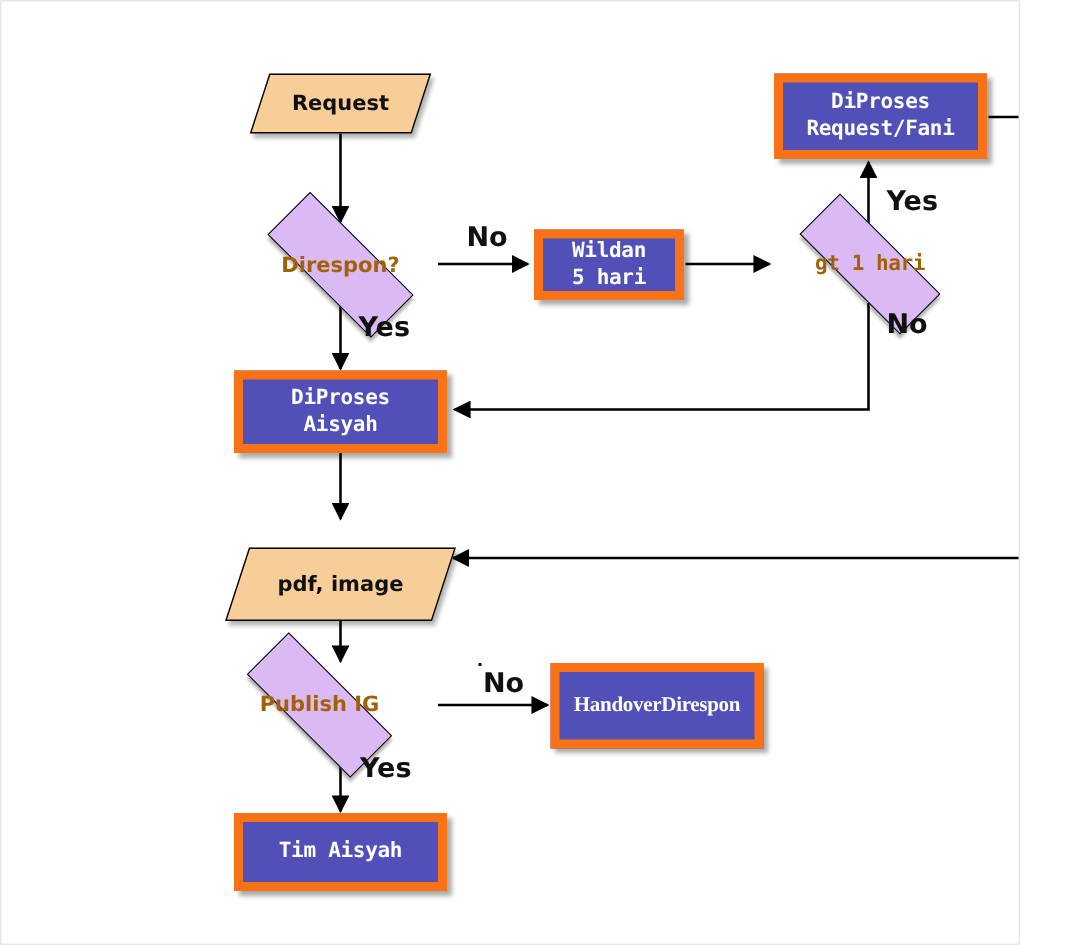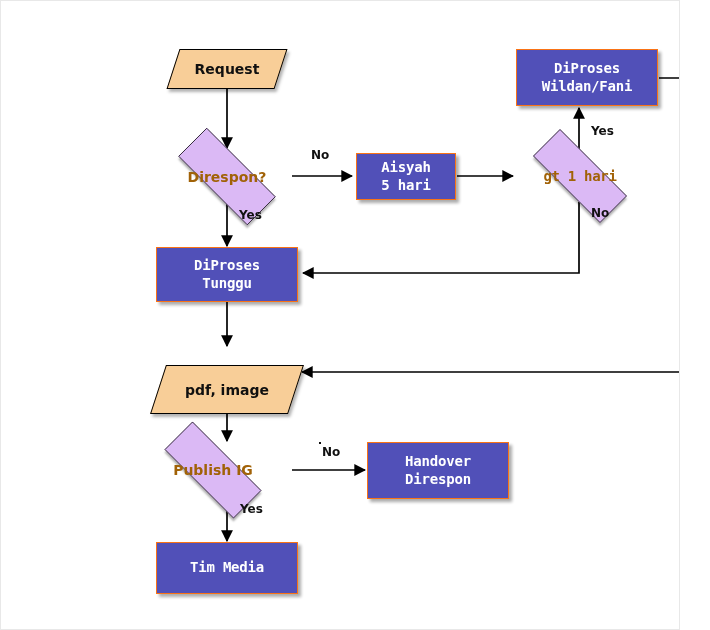--- a/index.html
+++ b/index.html
@@ -30,21 +30,21 @@
     box-sizing: border-box;
     display: flex;
     align-items: center;
     justify-content: center;
     text-align: center;
     z-index: 3;
   }
   
   .proc {
     background: #5150b8;
-    border: 1px solid #f97316;
+    border: 6px solid #f97316;
     color: #ffffff;
     font-family: "DejaVu Sans Mono", monospace;
     font-weight: bold;
     font-size: 14px;
     line-height: 1.22;
     box-shadow: 3px 3px 3px rgba(0,0,0,0.33);
     letter-spacing: -0.2px;
   }
   
   .dec {
@@ -101,21 +101,21 @@
   .data .plabel {
     position: relative;
     z-index: 2;
     white-space: nowrap;
   }
   
   .elabel {
     position: absolute;
     font-family: "DejaVu Sans", sans-serif;
     font-weight: bold;
-    font-size: 12px;
+    font-size: 18px;
     color: #101010;
     white-space: nowrap;
     z-index: 4;
   }
   .dotmark {
     position: absolute;
     width: 2px;
     height: 2px;
     background: #101010;
     z-index: 4;
@@ -162,56 +162,56 @@
     <span class="pshape"></span>
     <span class="plabel">Request</span>
   </div>
 
   <div class="node dec" style="left:157px; top:147px; width:138px; height:57px;">
     <span class="dshape"></span>
     <span class="dlabel">Direspon?</span>
   </div>
 
   <div class="node proc" style="left:355px; top:152px; width:100px; height:47px; flex-direction:column;">
-    <span>Aisyah</span>
+    <span>Wildan</span>
     <span>5 hari</span>
   </div>
 
   <div class="node dec mono" style="left:512px; top:148px; width:134px; height:54px;">
     <span class="dshape"></span>
     <span class="dlabel">gt 1 hari</span>
   </div>
 
   <div class="node proc" style="left:515px; top:48px; width:142px; height:57px; flex-direction:column;">
     <span>DiProses</span>
-    <span>Wildan/Fani</span>
+    <span>Request/Fani</span>
   </div>
 
   <div class="node proc" style="left:155px; top:246px; width:142px; height:55px; flex-direction:column;">
     <span>DiProses</span>
-    <span>Tunggu</span>
+    <span>Aisyah</span>
   </div>
 
   <div class="node data" style="left:157px; top:364px; width:138px; height:49px;">
     <span class="pshape"></span>
     <span class="plabel">pdf, image</span>
   </div>
 
   <div class="node dec" style="left:143px; top:441px; width:138px; height:56px;">
     <span class="dshape"></span>
     <span class="dlabel">Publish IG</span>
   </div>
 
-  <div class="node proc" style="left:366px; top:441px; width:142px; height:57px; flex-direction:column;">
+  <div class="node proc" style="left:366px; top:441px; width:142px; height:57px; flex-direction:row;font-family:Liberation Serif, serif;">
     <span>Handover</span>
     <span>Direspon</span>
   </div>
 
   <div class="node proc" style="left:155px; top:541px; width:142px; height:52px;">
-    <span>Tim Media</span>
+    <span>Tim Aisyah</span>
   </div>
 
   <span class="elabel" style="left:310px; top:147px;">No</span>
 
   <span class="elabel" style="left:238px; top:207px;">Yes</span>
 
   <span class="elabel" style="left:590px; top:123px;">Yes</span>
 
   <span class="elabel" style="left:590px; top:205px;">No</span>
 

